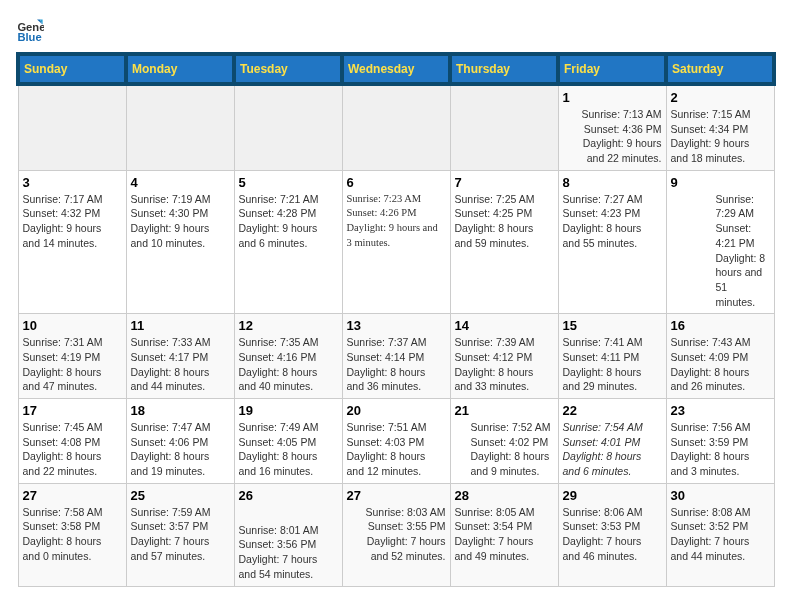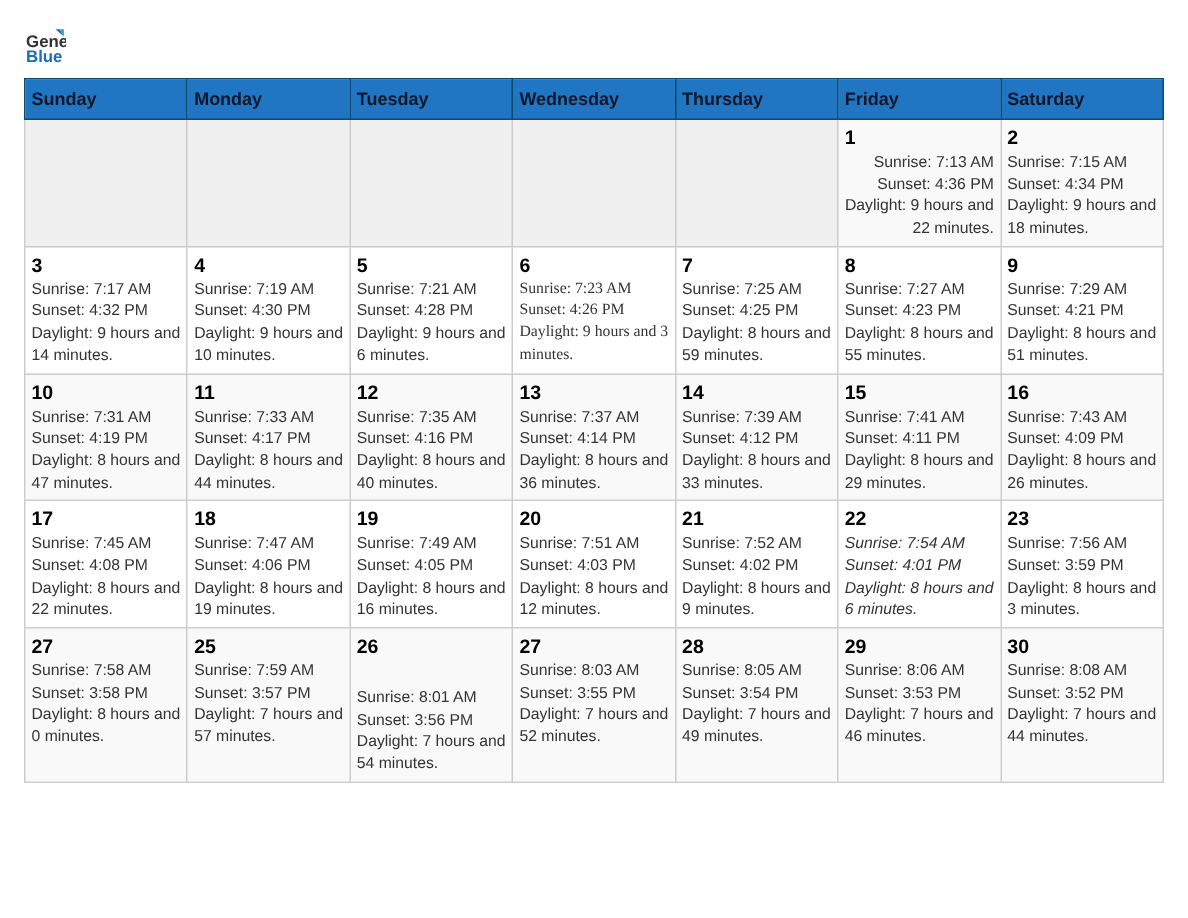--- a/index.html
+++ b/index.html
@@ -37,25 +37,25 @@
       font-size: 16px;
       color: #555;
     }
     .calendar {
       width: 100%;
       border-collapse: collapse;
       font-size: 11px;
     }
     .calendar th {
       background: #2176c4;
-      color: #0f172a;
+      color: #fde047;
       padding: 6px 4px;
       text-align: left;
       font-size: 12px;
-      border: 1px solid #0c4a6e;
+      border: 4px solid #0c4a6e;
     }
     .calendar td {
       border: 1px solid #ccc;
       vertical-align: top;
       padding: 4px;
       width: calc(100%/7);
       height: 80px;
       background: #fff;
     }
     .calendar tr:nth-child(odd) td {
@@ -161,21 +161,21 @@
 Daylight: 8 hours and 59 minutes.</div>
         </td>
         <td>
           <span class="day-number">8</span>
           <div class="day-info" style="white-space: pre-line;">Sunrise: 7:27 AM
 Sunset: 4:23 PM
 Daylight: 8 hours and 55 minutes.</div>
         </td>
         <td>
           <span class="day-number">9</span>
-          <div class="day-info" style="white-space: pre-line;">Sunrise: 7:29 AM
+          <div class="day-info" style="white-space: pre-line; margin-left: 45px;">Sunrise: 7:29 AM
 Sunset: 4:21 PM
 Daylight: 8 hours and 51 minutes.</div>
         </td>
       </tr>
       <tr>
         <td>
           <span class="day-number">10</span>
           <div class="day-info" style="white-space: pre-line;">Sunrise: 7:31 AM
 Sunset: 4:19 PM
 Daylight: 8 hours and 47 minutes.</div>
@@ -237,21 +237,21 @@
 Daylight: 8 hours and 16 minutes.</div>
         </td>
         <td>
           <span class="day-number">20</span>
           <div class="day-info" style="white-space: pre-line;">Sunrise: 7:51 AM
 Sunset: 4:03 PM
 Daylight: 8 hours and 12 minutes.</div>
         </td>
         <td>
           <span class="day-number">21</span>
-          <div class="day-info" style="white-space: pre-line;">Sunrise: 7:52 AM
+          <div class="day-info" style="white-space: pre-line; margin-left: 16px;">Sunrise: 7:52 AM
 Sunset: 4:02 PM
 Daylight: 8 hours and 9 minutes.</div>
         </td>
         <td>
           <span class="day-number">22</span>
           <div class="day-info" style="white-space: pre-line; font-style: italic;">Sunrise: 7:54 AM
 Sunset: 4:01 PM
 Daylight: 8 hours and 6 minutes.</div>
         </td>
         <td>
@@ -275,21 +275,21 @@
 Daylight: 7 hours and 57 minutes.</div>
         </td>
         <td>
           <span class="day-number">26</span>
           <div class="day-info" style="white-space: pre-line; margin-top: 20px;">Sunrise: 8:01 AM
 Sunset: 3:56 PM
 Daylight: 7 hours and 54 minutes.</div>
         </td>
         <td>
           <span class="day-number">27</span>
-          <div class="day-info" style="white-space: pre-line;">Sunrise: 8:03 AM
+          <div class="day-info" style="white-space: pre-line; text-align: right;">Sunrise: 8:03 AM
 Sunset: 3:55 PM
 Daylight: 7 hours and 52 minutes.</div>
         </td>
         <td>
           <span class="day-number">28</span>
           <div class="day-info" style="white-space: pre-line;">Sunrise: 8:05 AM
 Sunset: 3:54 PM
 Daylight: 7 hours and 49 minutes.</div>
         </td>
         <td>

